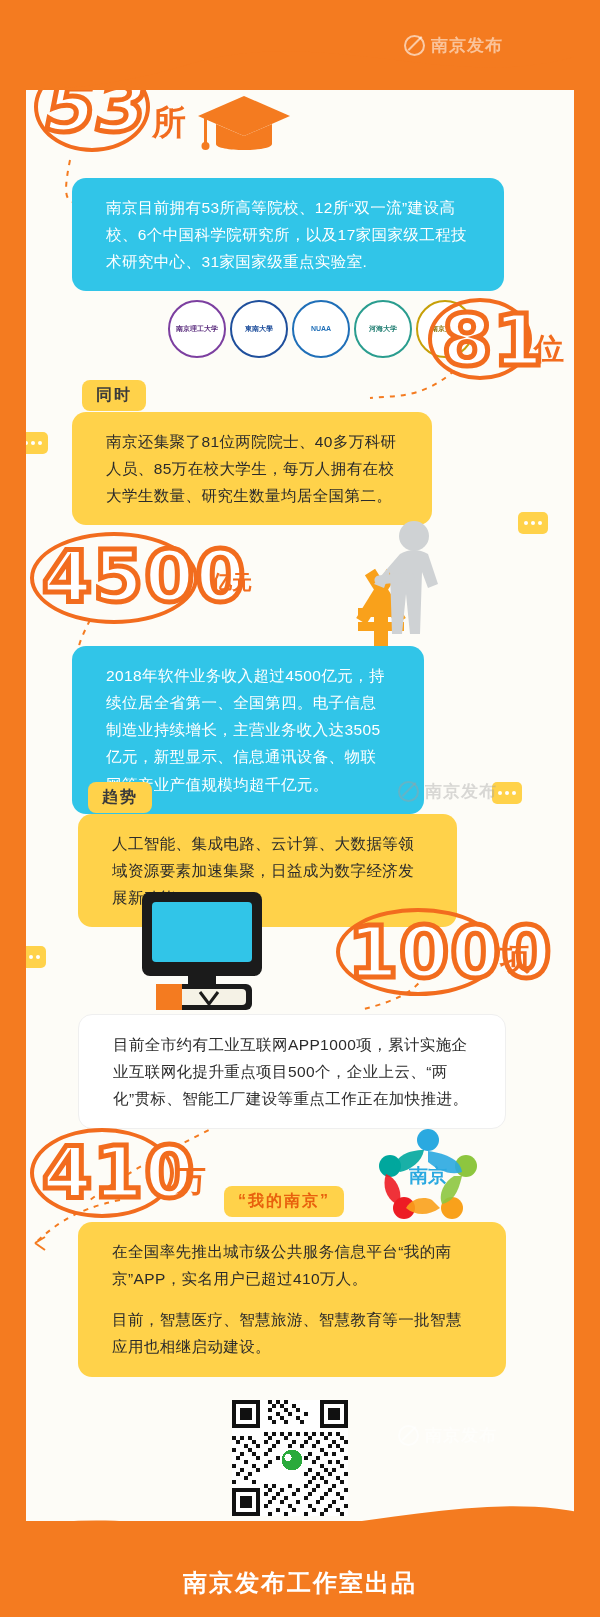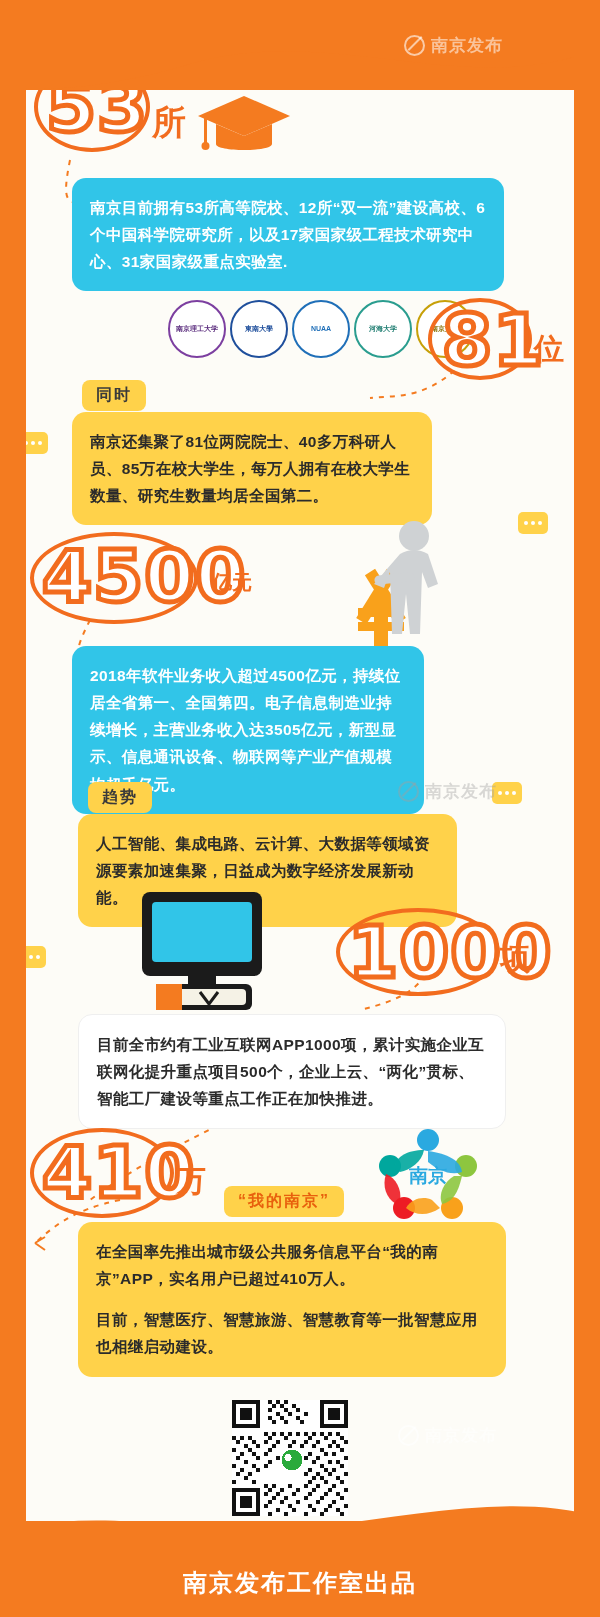--- a/index.html
+++ b/index.html
@@ -110,25 +110,25 @@
     position: absolute;
     border: 4px solid #f26c1e;
     border-radius: 50%;
     background: transparent;
   }
 
   
   .card {
     position: absolute;
     border-radius: 14px;
-    padding: 16px 18px;
+    padding: 16px 34px;
     box-sizing: border-box;
     font-size: 15.5px;
     line-height: 1.75;
-    font-weight: bold;
+    font-weight: normal;
     color: #2b2b2b;
     letter-spacing: 0.4px;
   }
   .card.blue {
     background: #31c5e8;
     color: #ffffff;
   }
   .card.yellow {
     background: #ffd24a;
     color: #2b2b2b;
@@ -289,21 +289,21 @@
     <path d="M90,620 C70,660 80,650 95,655" stroke="#f47b20" stroke-width="2" fill="none" stroke-dasharray="5 6"></path>
     <path d="M430,965 C420,990 400,1000 360,1010" stroke="#f47b20" stroke-width="2" fill="none" stroke-dasharray="5 6"></path>
     <path d="M330,1055 C250,1120 170,1140 90,1200" stroke="#f47b20" stroke-width="2" fill="none" stroke-dasharray="5 6"></path>
     <path d="M120,1200 C70,1210 50,1230 35,1243" stroke="#f47b20" stroke-width="2" fill="none" stroke-dasharray="5 6"></path>
     <path d="M35,1243 L45,1237 M35,1243 L45,1250" stroke="#f47b20" stroke-width="2" fill="none"></path>
   </svg>
 
   <div class="content">
 
     <div class="num-circle" style="left:34px; top:62px; width:108px; height:82px;"></div>
-    <div class="bignum" style="left:46px; top:70px;">53</div>
+    <div class="bignum" style="left:46px; top:70px;font-style:italic;">53</div>
     <div class="bignum-unit" style="left:152px; top:105px; font-size:34px;">所</div>
 
     <svg class="cap" style="left:196px; top:92px;" width="96" height="66" viewBox="0 0 96 66">
       <polygon points="48,4 94,24 48,44 2,24" fill="#f47b20"></polygon>
       <path d="M20,32 L20,52 C20,60 76,60 76,52 L76,32 L48,44 Z" fill="#f47b20"></path>
       <rect x="8" y="24" width="3" height="28" fill="#f47b20"></rect>
       <circle cx="9.5" cy="54" r="4" fill="#f47b20"></circle>
     </svg>
 
     <div class="card blue" style="left:72px; top:178px; width:432px;">

